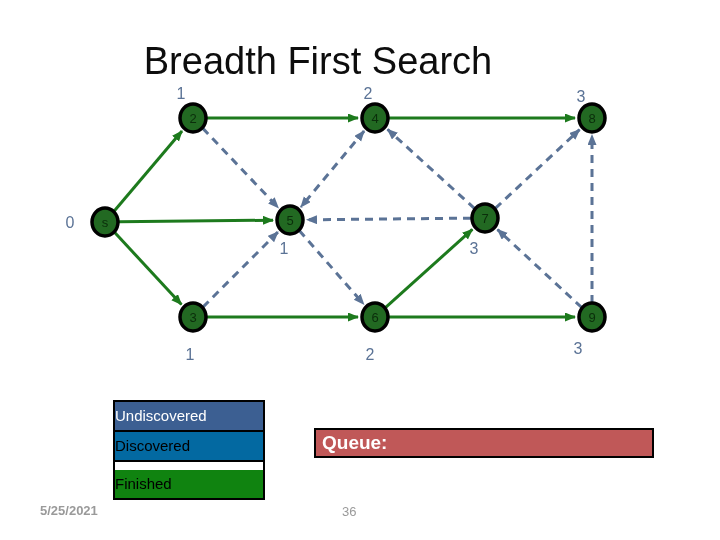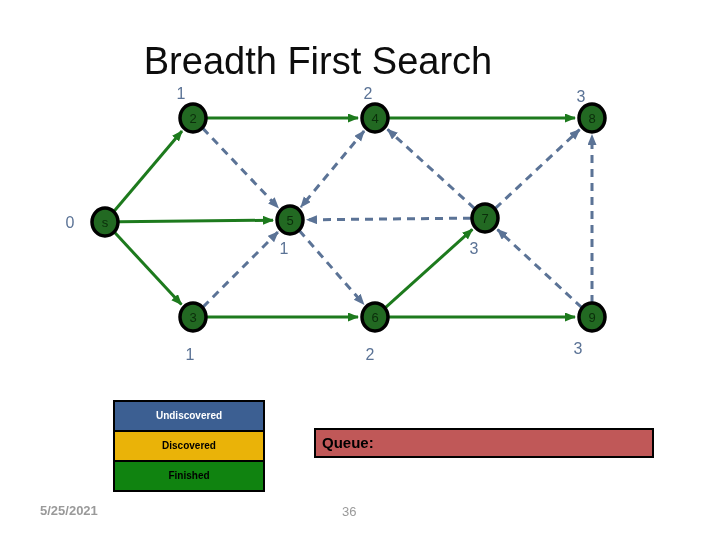--- a/index.html
+++ b/index.html
@@ -12,29 +12,29 @@
     position: absolute; top: 42px; left: 0; width: 636px;
     text-align: center; font-size: 38px; line-height: 1;
     color: #0d0d0d; letter-spacing: 0px;
   }
   #graph-svg { position: absolute; top: 0; left: 0; }
   #legend {
     position: absolute; left: 113px; top: 400px; width: 148px;
     border: 2px solid #000;
   }
   .legend-row {
-    height: 28px; line-height: 28px; text-align: center;
-    font-size: 10px; font-weight: bold;
+    height: 28px; line-height: 28px; 
+    font-size: 15px; font-weight: normal;
     border-bottom: 2px solid #000;
   }
   .legend-row:last-child { border-bottom: none; }
   #queue-box {
     position: absolute; left: 314px; top: 428px; width: 330px; height: 26px;
     border: 2px solid #000; line-height: 26px;
-    font-size: 15px; font-weight: bold; color: #000000;
+    font-size: 19px; font-weight: bold; color: #ffffff;
     padding-left: 6px;
   }
   #footer-date {
     position: absolute; left: 40px; top: 503px;
     font-size: 13px; color: #9a9a9a; font-weight: bold;
   }
   #page-number {
     position: absolute; left: 342px; top: 504px;
     font-size: 13px; color: #9a9a9a;
   }
@@ -114,22 +114,22 @@
       <text x="70" y="228" text-anchor="middle" font-size="16" fill="#5b7396">0</text>
       <text x="284" y="254" text-anchor="middle" font-size="16" fill="#5b7396">1</text>
       <text x="474" y="254" text-anchor="middle" font-size="16" fill="#5b7396">3</text>
       <text x="190" y="360" text-anchor="middle" font-size="16" fill="#5b7396">1</text>
       <text x="370" y="360" text-anchor="middle" font-size="16" fill="#5b7396">2</text>
       <text x="578" y="354" text-anchor="middle" font-size="16" fill="#5b7396">3</text>
     </svg>
 
   <div id="legend">
     <div class="legend-row" style="background: rgb(60, 95, 146); color: rgb(255, 255, 255);">Undiscovered</div>
-    <div class="legend-row" style="background: #eab308; color: rgb(0, 0, 0);">Discovered</div>
-    <div class="legend-row" style="background: rgb(16, 131, 16); color: rgb(0, 0, 0);">Finished</div>
+    <div class="legend-row" style="background: #0369a1; color: rgb(0, 0, 0);">Discovered</div>
+    <div class="legend-row" style="background: rgb(16, 131, 16); color: rgb(0, 0, 0); margin-top: 8px;">Finished</div>
   </div>
 
   <div id="queue-box" style="background: rgb(192, 88, 88);">
     <span>Queue:</span>
   </div>
 
   <div id="footer-date">5/25/2021</div>
   <div id="page-number">36</div>
 
 </div>

